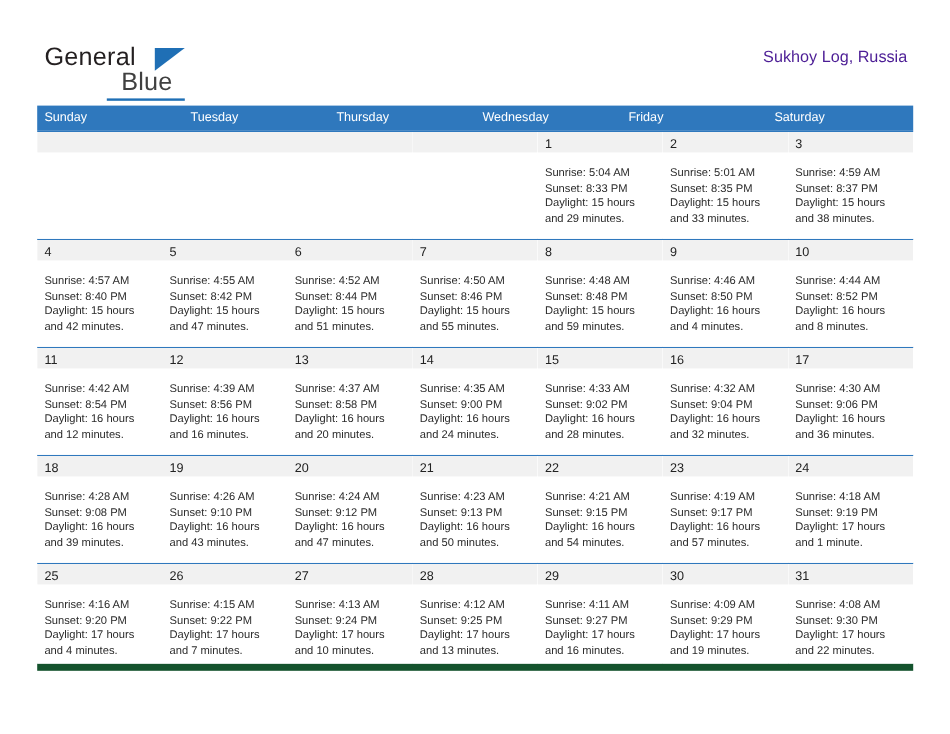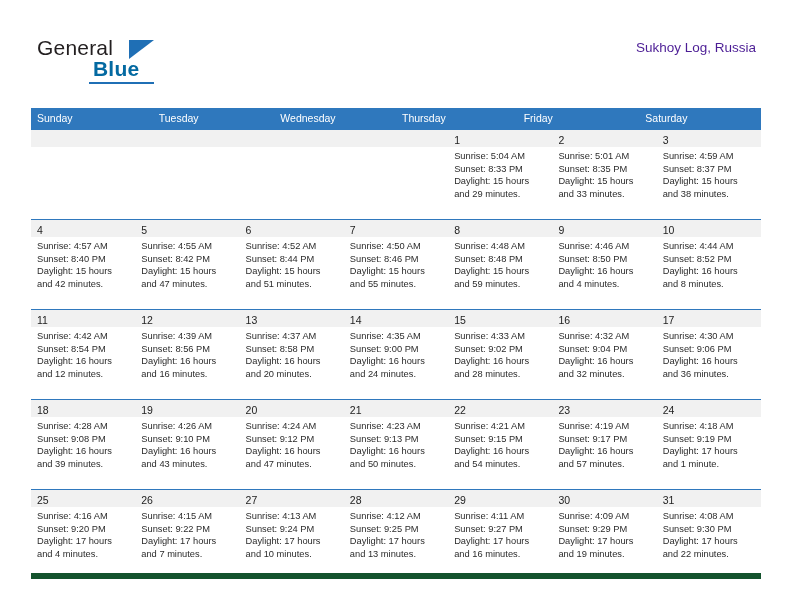--- a/index.html
+++ b/index.html
@@ -49,26 +49,25 @@
     position: absolute;
     left: 92px;
     top: 4px;
     width: 0;
     height: 0;
     border-left: 25px solid #1f6fb5;
     border-bottom: 19px solid transparent;
   }
   .logo-blue {
     position: absolute;
-    left: 56px;
+    left: 64px;
     top: 21px;
     font-size: 21px;
-    color: #0369a1;
+    color: #404040;
     letter-spacing: 0.2px;
-    font-weight: bold;
   }
   .logo-underline {
     position: absolute;
     left: 52px;
     top: 46px;
     width: 65px;
     height: 2px;
     background: #1f6fb5;
   }
 
@@ -89,21 +88,21 @@
     color: #4c1d95;
     line-height: 20px;
     margin-top: 6px;
     white-space: nowrap;
   }
 
   
   .calendar {
     position: absolute;
     left: 31px;
-    top: 108px;
+    top: 88px;
     width: 730px;
   }
   .weekday-row {
     display: flex;
     width: 730px;
     height: 21px;
     background: #2f78bd;
   }
   .weekday {
     flex: 1 1 0;
@@ -138,21 +137,21 @@
     background: #f1f1f1;
     box-sizing: border-box;
     padding-left: 6px;
   }
   .day-num {
     font-size: 10.5px;
     color: #222222;
     line-height: 17px;
   }
   .day-body {
-    padding: 3px 5px 0 6px;
+    padding: 11px 5px 0 6px;
   }
   .day-line {
     font-size: 9.3px;
     color: #2b2b2b;
     line-height: 12.6px;
     white-space: nowrap;
   }
   .empty-cell .day-num-band {
     background: #f1f1f1;
   }
@@ -174,22 +173,22 @@
     <div class="title-block">
       <div class="cal-subtitle">Sukhoy Log, Russia</div>
     </div>
 
   </div>
 
   <div class="calendar">
     <div class="weekday-row" id="weekday-row">
         <div class="weekday">Sunday</div>
         <div class="weekday">Tuesday</div>
+        <div class="weekday">Thursday</div>
         <div class="weekday">Wednesday</div>
-        <div class="weekday">Thursday</div>
         <div class="weekday">Friday</div>
         <div class="weekday">Saturday</div>
       </div>
     <div id="weeks-container">
         <div class="week-row">
           <div class="day-cell empty-cell">
             <div class="day-num-band"><span class="day-num"></span></div>
             <div class="day-body"></div>
           </div>
           <div class="day-cell empty-cell">

